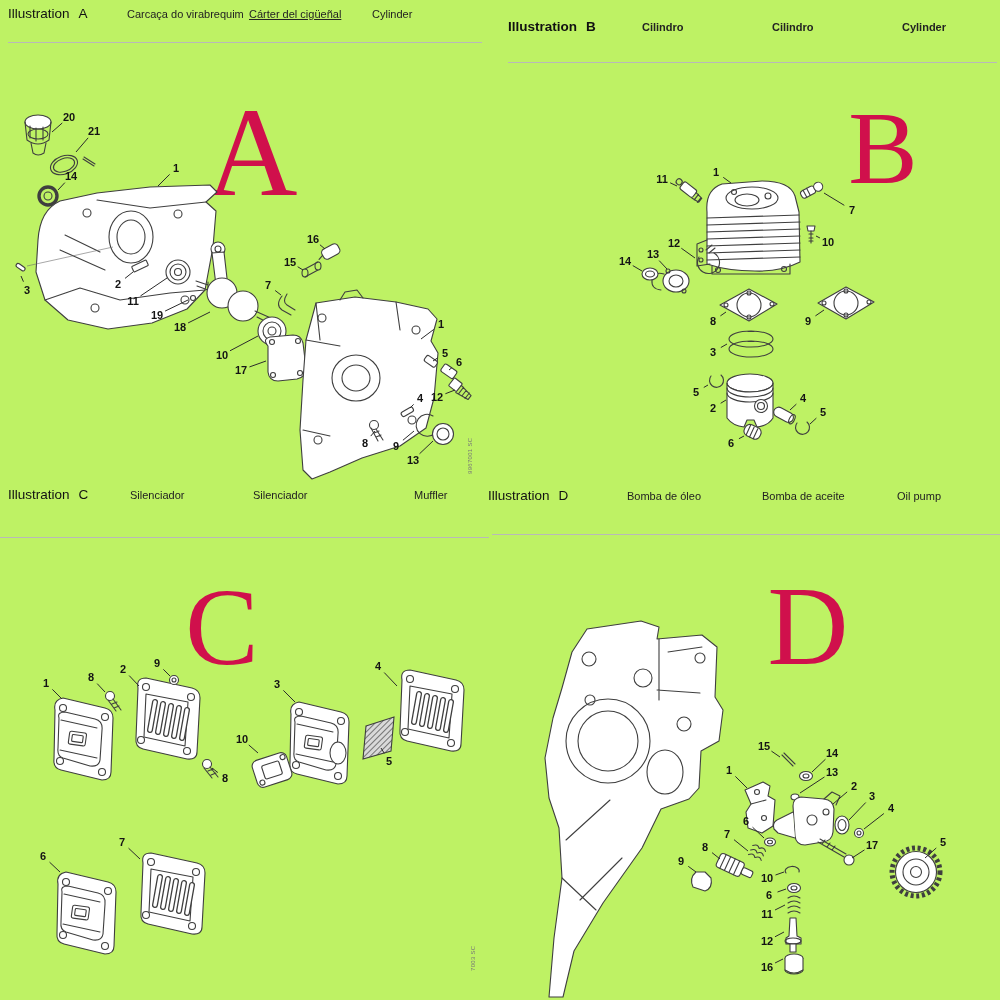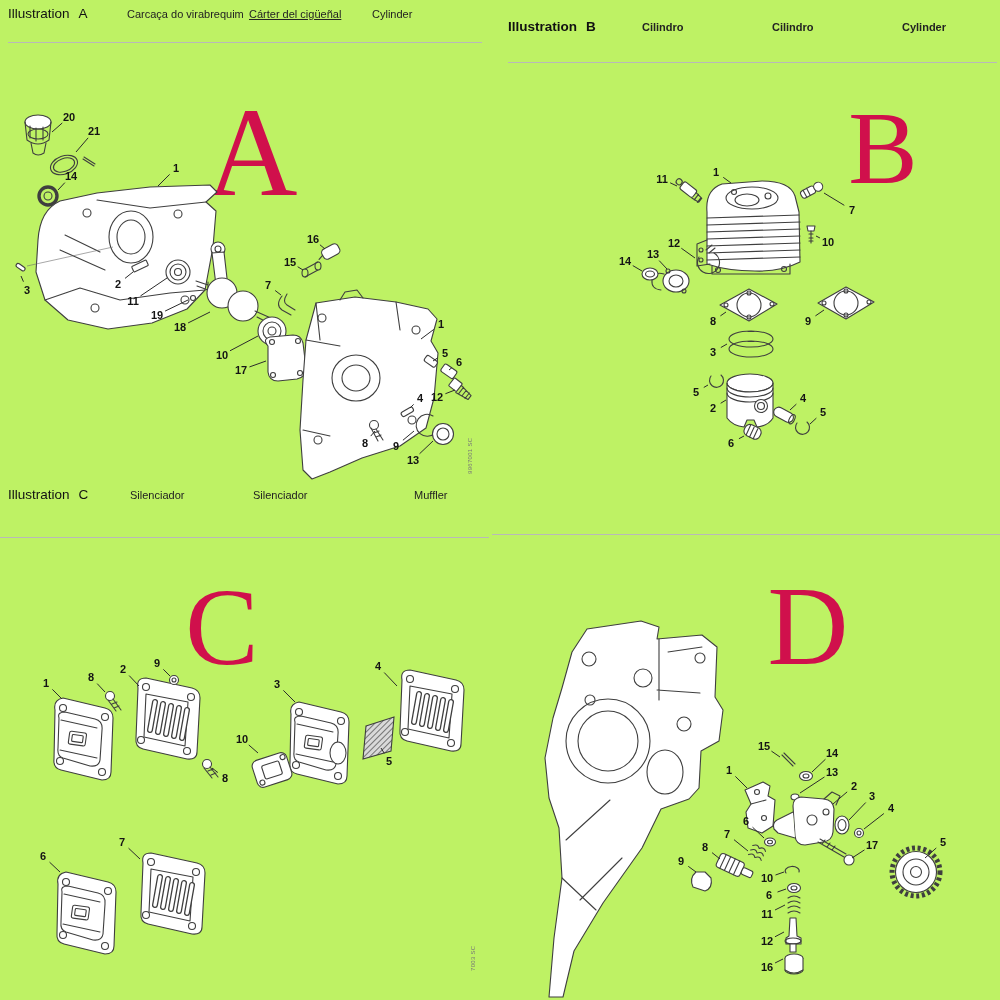--- a/index.html
+++ b/index.html
@@ -47,20 +47,26 @@
   <div class="rule" style="left:508px;top:62px;width:489px;"></div>
 
   <div class="qheader" style="left:8px;top:487px;width:470px;">
     <span class="qtitle"><span>Illustration</span><span class="ltr">C</span></span>
     <span class="qname" style="left:122px;">Silenciador</span>
     <span class="qname" style="left:245px;">Silenciador</span>
     <span class="qname" style="left:360px;margin-left:46px;">Muffler</span>
   </div>
   <div class="rule" style="left:0;top:537px;width:489px;"></div>
 
+  <div class="qheader" style="left:488px;top:488px;width:510px;">
+    <span class="qtitle"><span>Illustration</span><span class="ltr">D</span></span>
+    <span class="qname" style="left:139px;">Bomba de óleo</span>
+    <span class="qname" style="left:274px;">Bomba de aceite</span>
+    <span class="qname" style="left:409px;">Oil pump</span>
+  </div>
   <div class="rule" style="left:492px;top:534px;width:508px;"></div>
 
   <div class="bigletter" style="left: 187px; top: 90px; width: 130px; font-size: 126px; color: rgb(208, 16, 76);">A</div>
   <div class="bigletter" style="left: 823px; top: 96px; width: 120px; font-size: 104px; color: rgb(208, 16, 76);">B</div>
   <div class="bigletter" style="left: 162px; top: 572px; width: 120px; font-size: 110px; color: rgb(208, 16, 76);">C</div>
   <div class="bigletter" style="left: 748px; top: 570px; width: 120px; font-size: 112px; color: rgb(208, 16, 76);">D</div>
 
   <svg id="svg-A" style="left:0;top:50px;" width="500" height="430" viewBox="0 50 500 430">
     <g>
       <ellipse class="fw" cx="38" cy="122" rx="13" ry="7"></ellipse>

